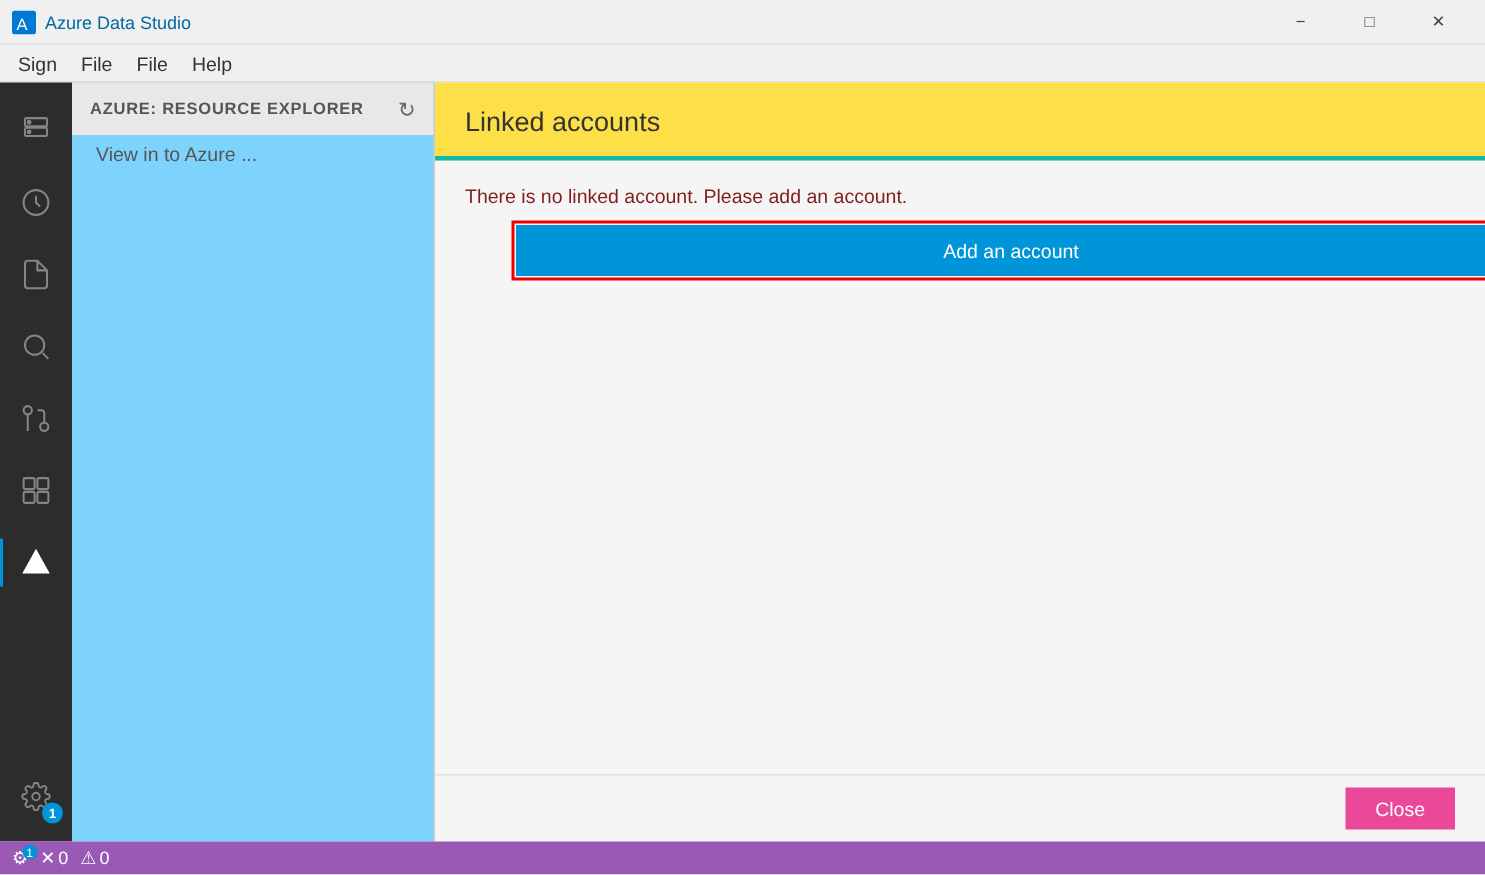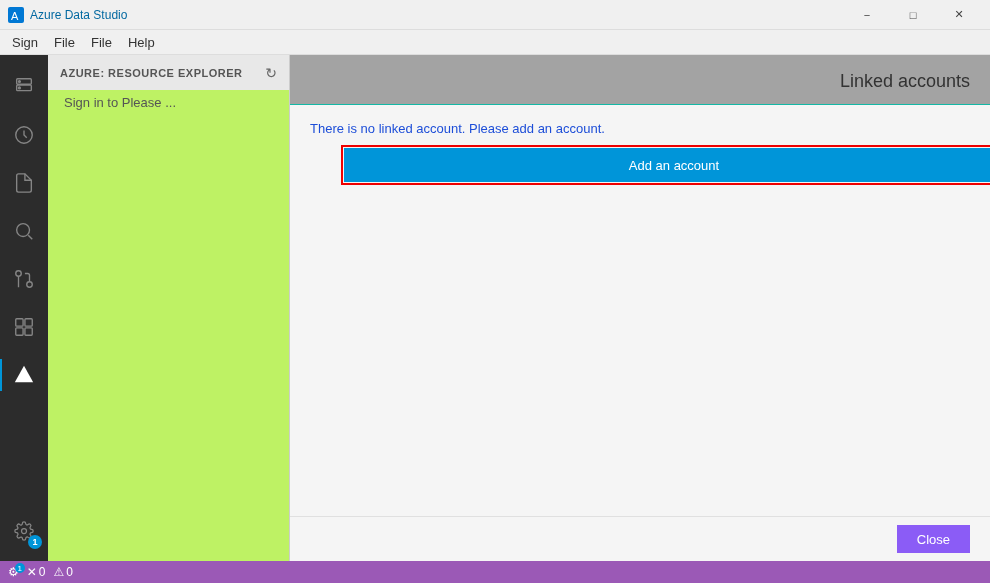--- a/index.html
+++ b/index.html
@@ -129,21 +129,21 @@
       font-size: 9px;
       display: flex;
       align-items: center;
       justify-content: center;
       font-weight: bold;
     }
 
     
     .sidebar {
       width: 242px;
-      background: #bef264;
+      background: #7dd3fc;
       display: flex;
       flex-direction: column;
       flex-shrink: 0;
       border-right: 1px solid #ccc;
     }
     .sidebar-header {
       height: 35px;
       display: flex;
       align-items: center;
       padding: 0 12px;
@@ -176,31 +176,30 @@
       display: flex;
       flex-direction: column;
     }
 
     
     .panel-title {
       font-size: 18px;
       font-weight: 400;
       color: #333;
       padding: 16px 20px 12px 20px;
-      background: #a3a3a3;
-      border-bottom: 1px solid #14b8a6;
-      text-align: right;
+      background: #fde047;
+      border-bottom: 3px solid #14b8a6;
     }
     .panel-body {
       padding: 16px 20px;
       flex: 1;
     }
     .panel-message {
       font-size: 13px;
-      color: #1d4ed8;
+      color: #7f1d1d;
       margin-bottom: 12px;
     }
     .add-account-btn {
       width: 100%;
       height: 34px;
       background: #0095d9;
       color: #fff;
       border: none;
       cursor: pointer;
       font-size: 13px;
@@ -242,21 +241,21 @@
 
     
     .dialog-footer {
       display: flex;
       justify-content: flex-end;
       padding: 8px 20px;
       background: #f5f5f5;
       border-top: 1px solid #e0e0e0;
     }
     .close-btn {
-      background: #8b5cf6;
+      background: #ec4899;
       color: #fff;
       border: none;
       padding: 5px 20px;
       font-size: 13px;
       cursor: pointer;
       height: 28px;
     }
 
     
     svg { display: inline-block; vertical-align: middle; }
@@ -346,21 +345,21 @@
         <div class="badge">1</div>
       </div>
     </div>
   </div>
 
   <div class="sidebar">
     <div class="sidebar-header">
       <span class="sidebar-header-title">AZURE: RESOURCE EXPLORER</span>
       <span class="sidebar-header-icon" title="Refresh">↻</span>
     </div>
-    <div class="sidebar-item">Sign in to Please ...</div>
+    <div class="sidebar-item">View in to Azure ...</div>
   </div>
 
   <div class="main-content">
     <div class="panel-title">Linked accounts</div>
     <div class="panel-body">
       <p class="panel-message">There is no linked account. Please add an account.</p>
       <button class="add-account-btn">Add an account</button>
     </div>
     <div class="dialog-footer">
       <button class="close-btn">Close</button>

